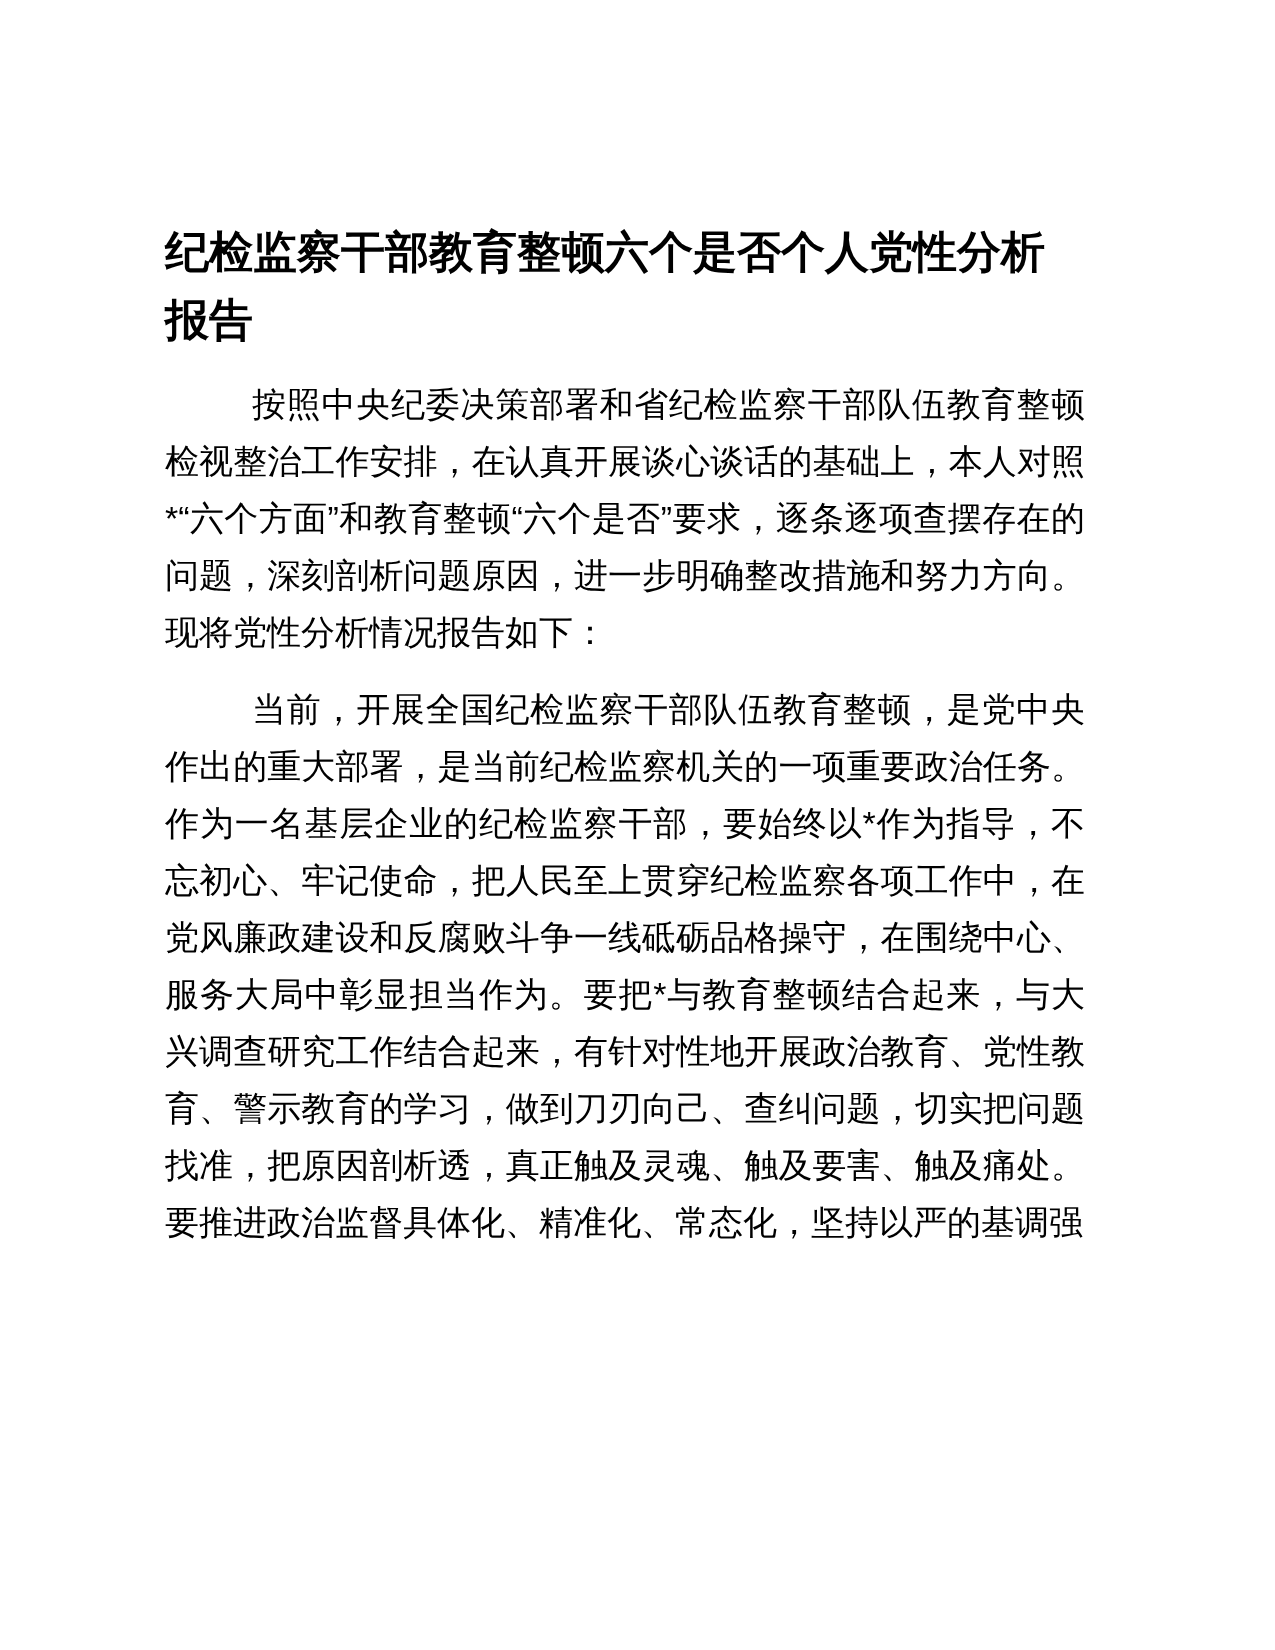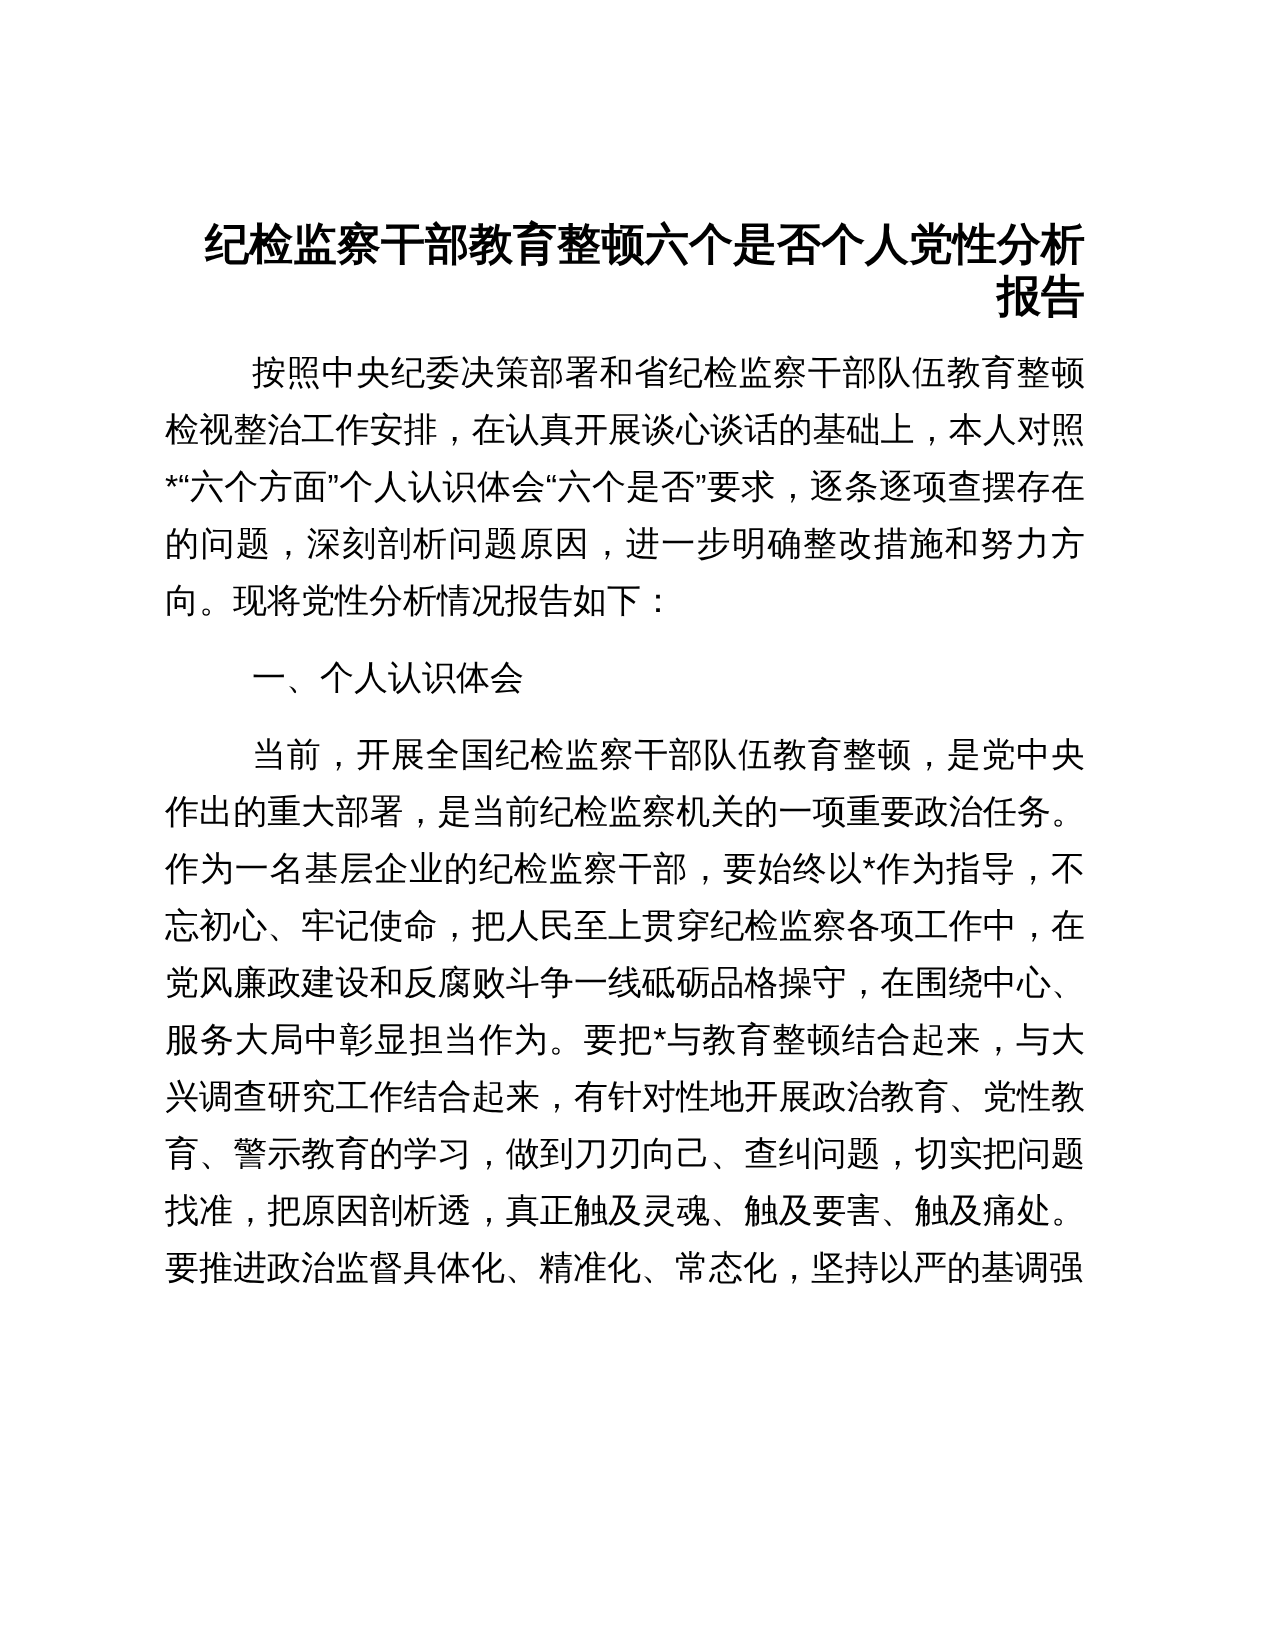--- a/index.html
+++ b/index.html
@@ -18,23 +18,23 @@
   }
   .content {
     position: absolute;
     left: 165px;
     top: 0;
     width: 920px;
     padding-top: 218px;
   }
   .doc-title {
     font-size: 44px;
-    line-height: 52px;
+    line-height: 68px;
     font-weight: bold;
-    text-align: right;
+    text-align: left;
     margin: 0 0 22px 0;
     letter-spacing: 0;
   }
   .para {
     font-size: 34px;
     line-height: 57px;
     text-align: justify;
     text-justify: inter-character;
     text-indent: 87px;
     margin: 0 0 20px 0;
@@ -45,20 +45,19 @@
     word-break: keep-all;
   }
 </style>
 </head>
 <body>
 
 <div class="page">
   <div class="content">
     <h1 class="doc-title">纪检监察干部教育整顿六个是否个人党性分析报告</h1>
 
-    <p class="para">按照中央纪委决策部署和省纪检监察干部队伍教育整顿检视整治工作安排，在认真开展谈心谈话的基础上，本人对照*“六个方面”个人认识体会“六个是否”要求，逐条逐项查摆存在的问题，深刻剖析问题原因，进一步明确整改措施和努力方向。现将党性分析情况报告如下：</p>
+    <p class="para">按照中央纪委决策部署和省纪检监察干部队伍教育整顿检视整治工作安排，在认真开展谈心谈话的基础上，本人对照*“六个方面”和教育整顿“六个是否”要求，逐条逐项查摆存在的问题，深刻剖析问题原因，进一步明确整改措施和努力方向。现将党性分析情况报告如下：</p>
 
-    <p class="para heading">一、个人认识体会</p>
 
 
     <p class="para">当前，开展全国纪检监察干部队伍教育整顿，是党中央作出的重大部署，是当前纪检监察机关的一项重要政治任务。作为一名基层企业的纪检监察干部，要始终以*作为指导，不忘初心、牢记使命，把人民至上贯穿纪检监察各项工作中，在党风廉政建设和反腐败斗争一线砥砺品格操守，在围绕中心、服务大局中彰显担当作为。要把*与教育整顿结合起来，与大兴调查研究工作结合起来，有针对性地开展政治教育、党性教育、警示教育的学习，做到刀刃向己、查纠问题，切实把问题找准，把原因剖析透，真正触及灵魂、触及要害、触及痛处。要推进政治监督具体化、精准化、常态化，坚持以严的基调强</p>
   </div>
 </div>
 
 </body></html>

